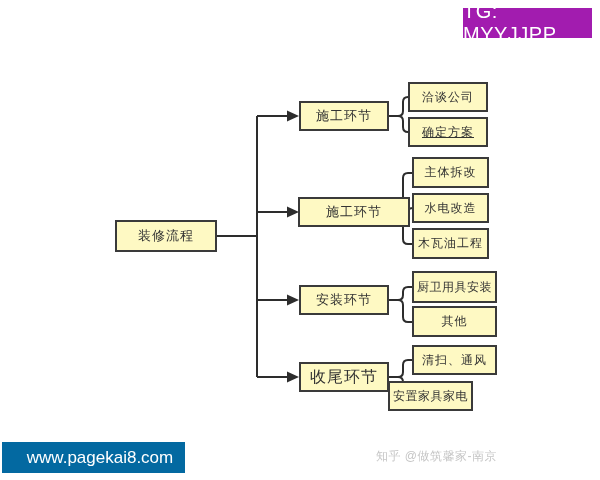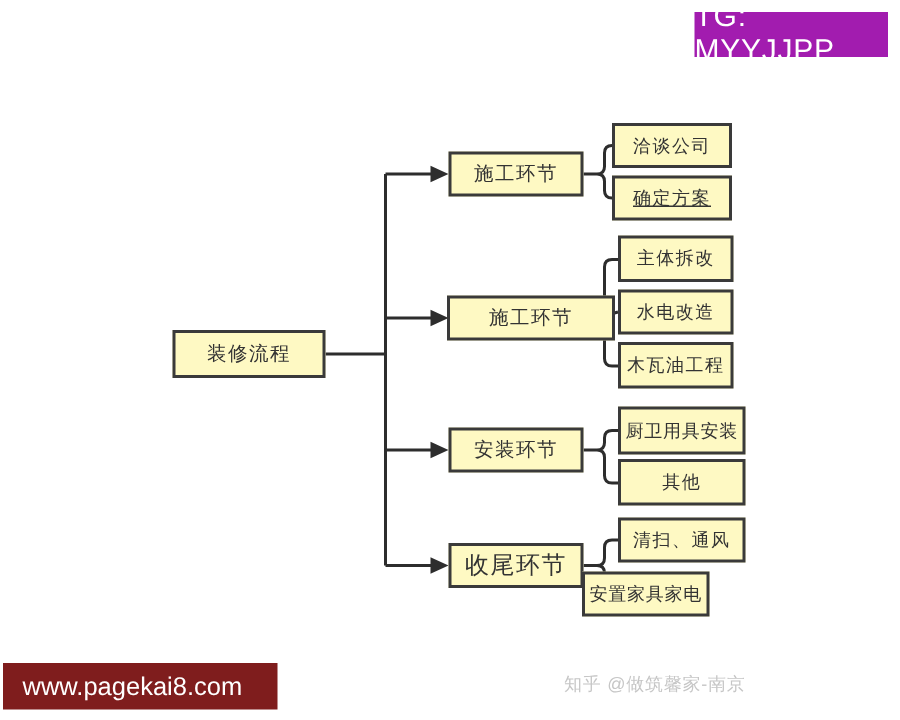--- a/index.html
+++ b/index.html
@@ -51,25 +51,26 @@
     display: flex;
     align-items: center;
     justify-content: center;
     font-size: 20px;
     letter-spacing: 0.5px;
   }
   .footer-bar {
     position: absolute;
     left: 2px; top: 442px; width: 183px; height: 31px;
     box-sizing: border-box;
-    background: #7f1d1d;
+    background: #0369a1;
     color: #ffffff;
     font-size: 17px;
     line-height: 31px;
     padding-left: 13px;
+    text-align: center;
   }
   .watermark {
     position: absolute;
     left: 376px; top: 412px; width: 152px;
     color: #c6c6c6;
     font-size: 12px;
     letter-spacing: 0.5px;
     text-align: left;
     white-space: nowrap;
     margin-top: 36px;

